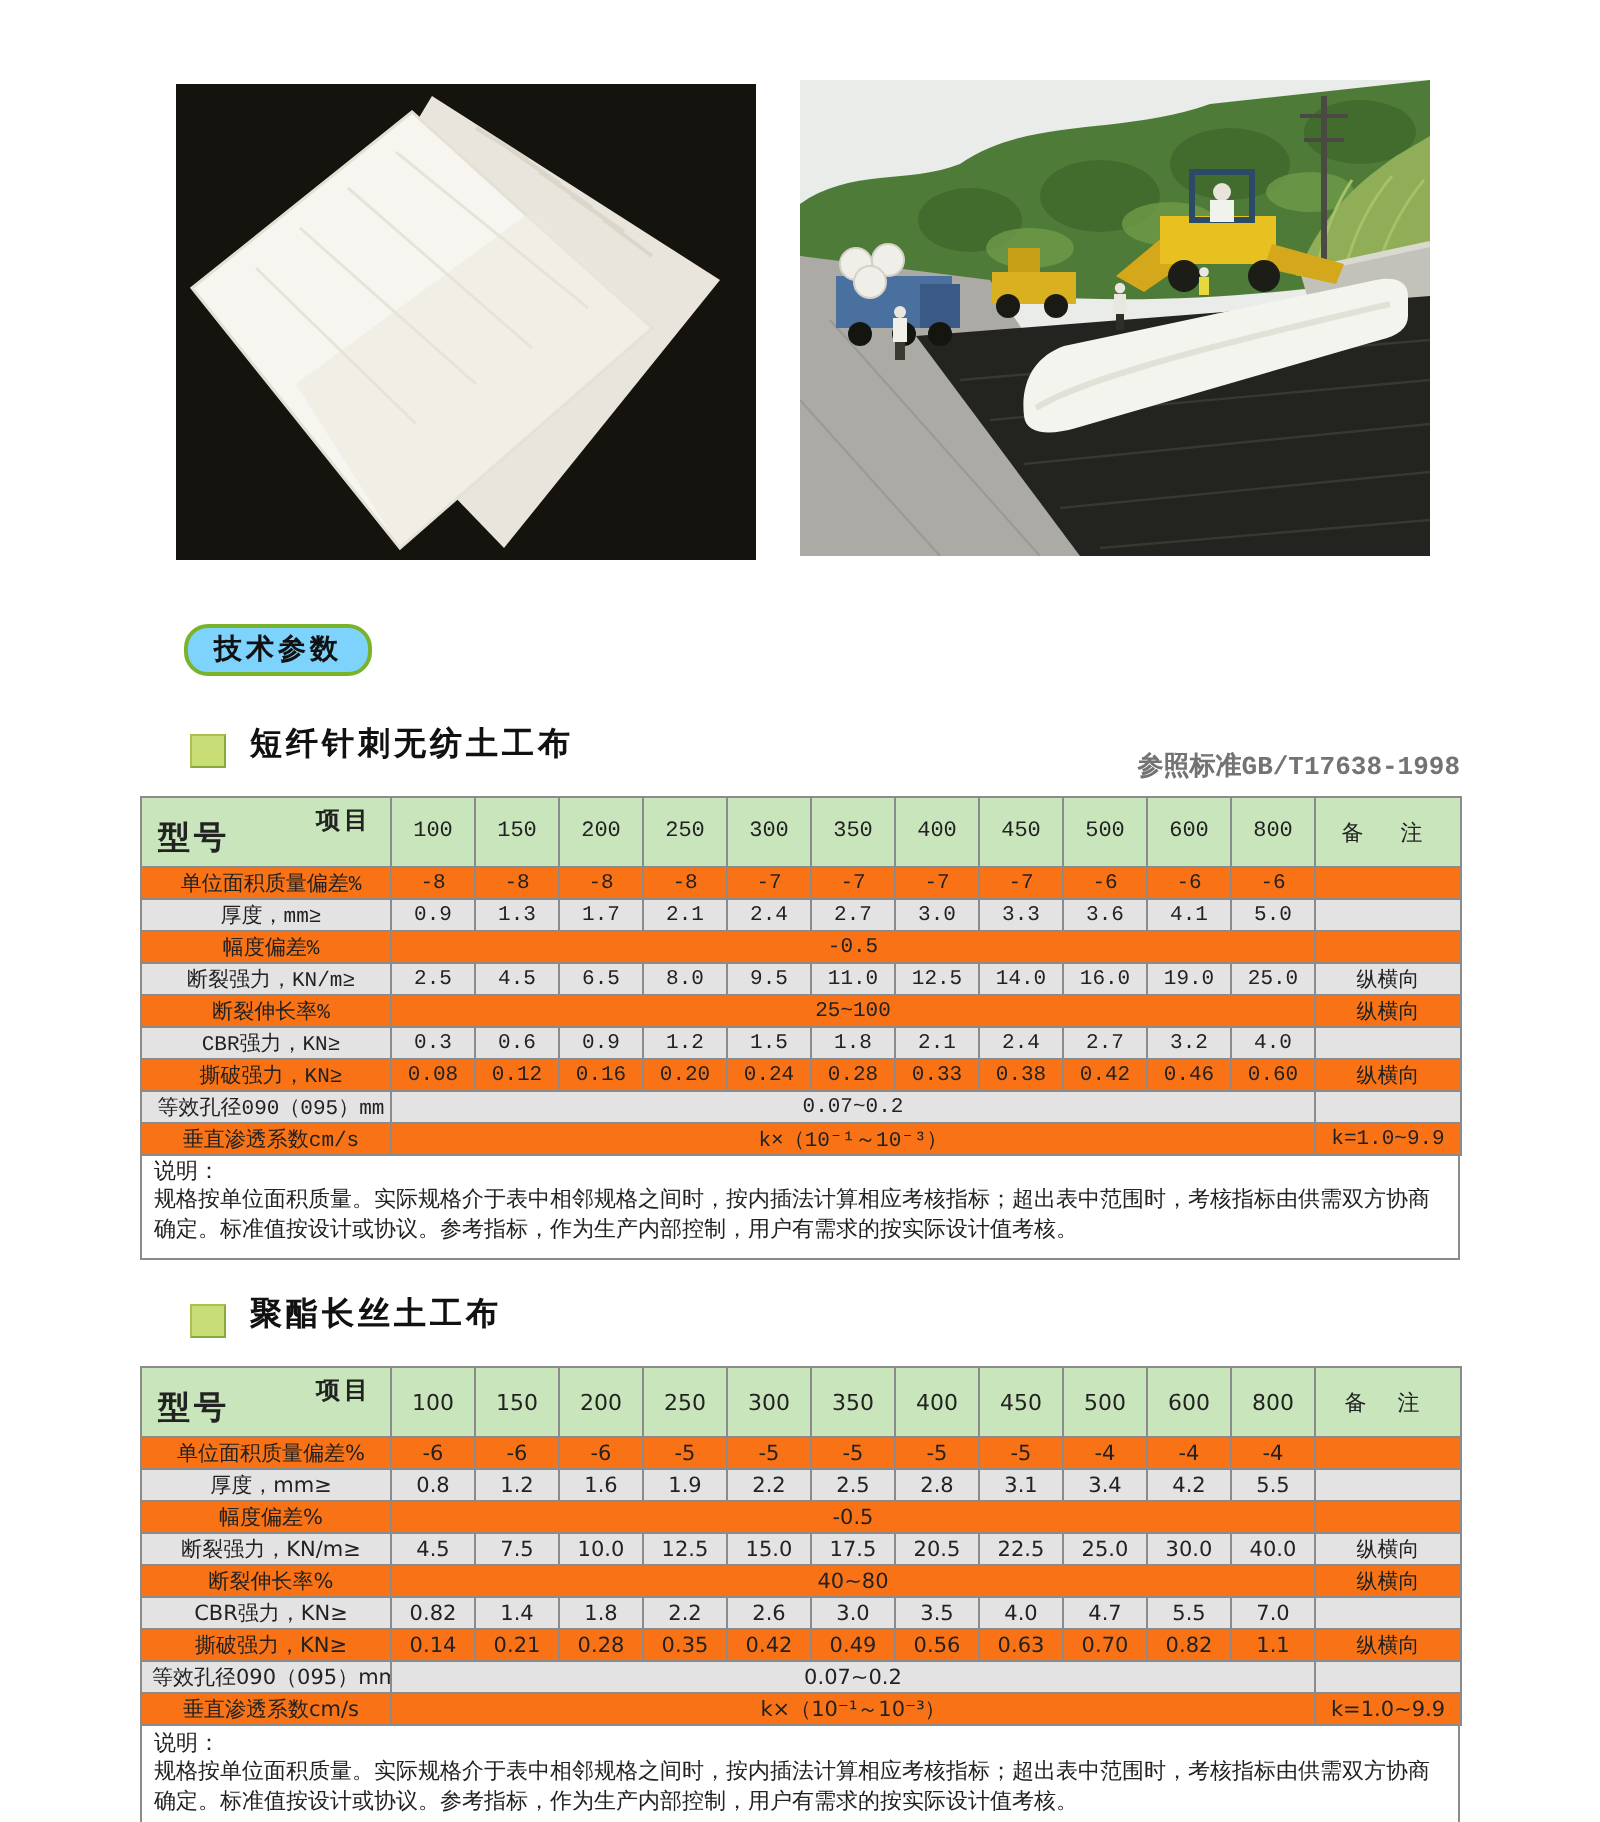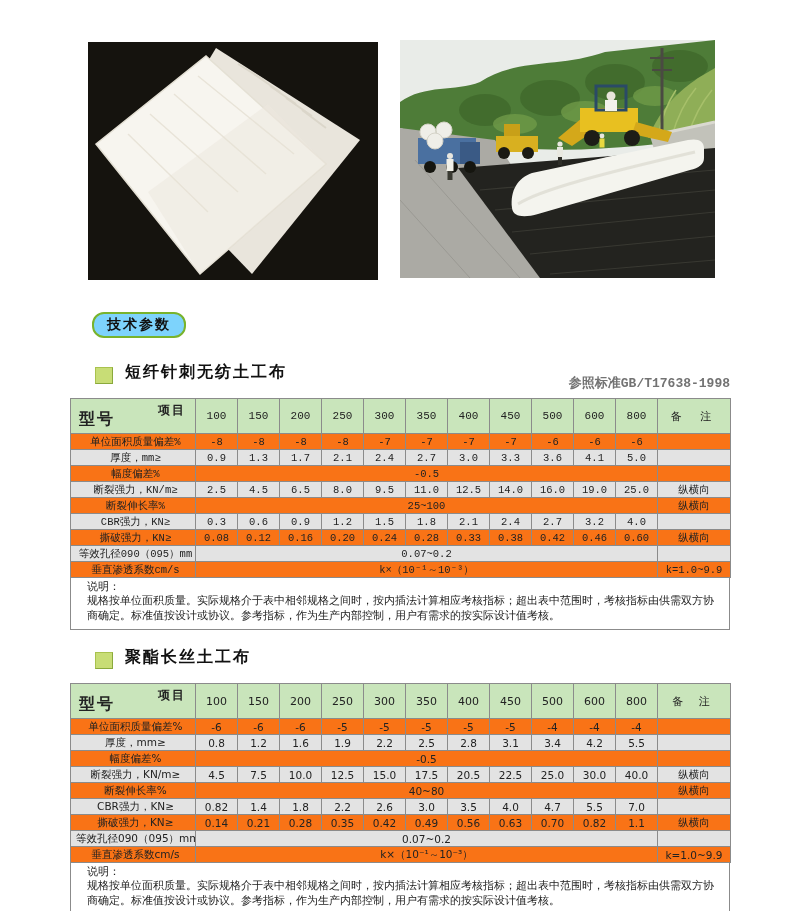--- a/index.html
+++ b/index.html
@@ -41,21 +41,21 @@
   td.label-cell{text-align:right;padding-left:5px !important;font-size:11px;}
   th.corner{position:relative;padding:0;
     background-image:linear-gradient(to bottom right,transparent 49.3%,#8b8b8b 49.3%,#8b8b8b 50.7%,transparent 50.7%);
   }
   th.corner .c-top{position:absolute;top:3px;right:9px;font-size:12px;font-weight:bold;letter-spacing:2px;}
   th.corner .c-bot{position:absolute;bottom:3px;left:8px;font-size:16px;font-weight:bold;letter-spacing:2px;}
   th.remark-h{font-weight:bold;letter-spacing:6px;}
 
   .note{
     border:1px solid #8b8b8b;border-top:none;background:#fff;
-    font-size:11px;line-height:1.3;padding:2px 6px 6px 16px;color:#222;
+    font-size:11px;line-height:1.3;padding:2px 6px 6px 6px;color:#222;
   }
   .note .note-title{display:block;}
 </style>
 </head>
 <body>
 
 <div class="photo photo-left">
   <svg viewBox="0 0 290 238">
     <rect width="290" height="238" fill="#15130e"></rect>
 

